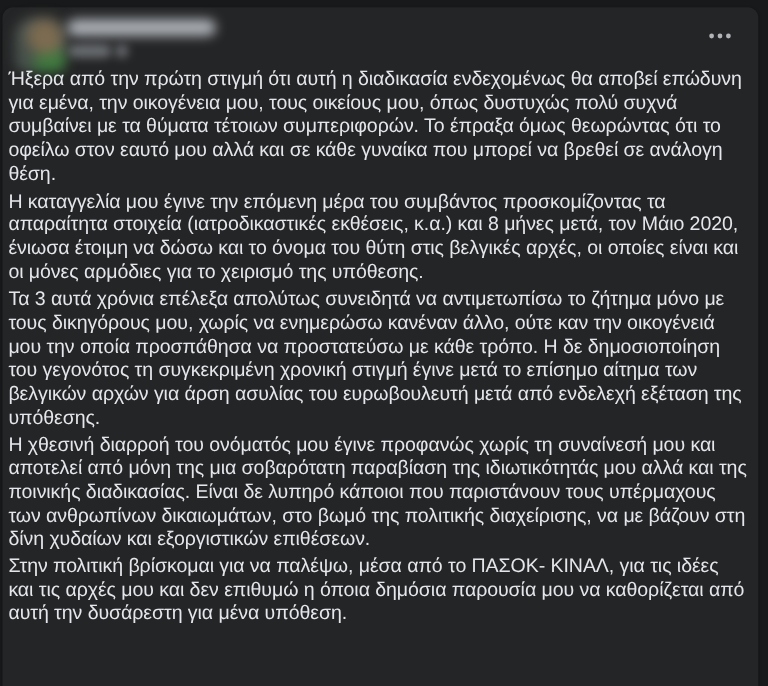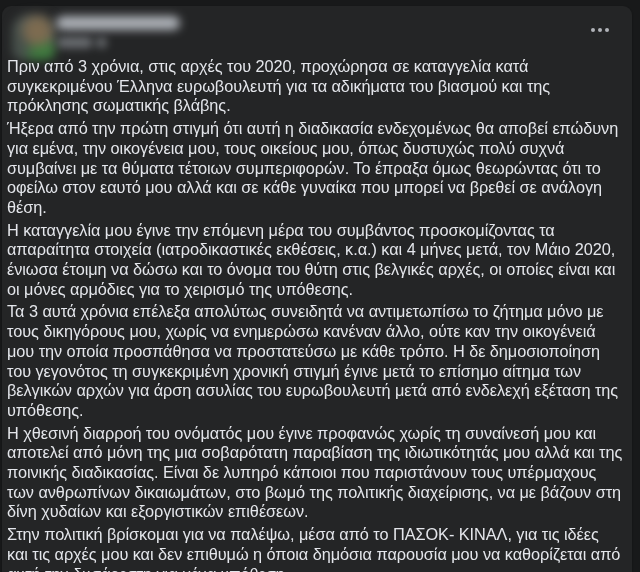--- a/index.html
+++ b/index.html
@@ -120,22 +120,21 @@
 
   <div class="more-btn">
     <span class="dots">
       <i></i>
         <i></i>
         <i></i>
     </span>
   </div>
 
   <div class="post-text">
-    <p>Πριν από 3 χρόνια, στις αρχές του 2020, προχώρησα σε καταγγελία κατά συγκεκριμένου Έλληνα ευρωβουλευτή για τα αδικήματα του βιασμού και της πρόκλησης σωματικής βλάβης.</p>
     <p>Ήξερα από την πρώτη στιγμή ότι αυτή η διαδικασία ενδεχομένως θα αποβεί επώδυνη για εμένα, την οικογένεια μου, τους οικείους μου, όπως δυστυχώς πολύ συχνά συμβαίνει με τα θύματα τέτοιων συμπεριφορών. Το έπραξα όμως θεωρώντας ότι το οφείλω στον εαυτό μου αλλά και σε κάθε γυναίκα που μπορεί να βρεθεί σε ανάλογη θέση.</p>
-    <p>Η καταγγελία μου έγινε την επόμενη μέρα του συμβάντος προσκομίζοντας τα απαραίτητα στοιχεία (ιατροδικαστικές εκθέσεις, κ.α.) και 4 μήνες μετά, τον Μάιο 2020, ένιωσα έτοιμη να δώσω και το όνομα του θύτη στις βελγικές αρχές, οι οποίες είναι και οι μόνες αρμόδιες για το χειρισμό της υπόθεσης.</p>
+    <p>Η καταγγελία μου έγινε την επόμενη μέρα του συμβάντος προσκομίζοντας τα απαραίτητα στοιχεία (ιατροδικαστικές εκθέσεις, κ.α.) και 8 μήνες μετά, τον Μάιο 2020, ένιωσα έτοιμη να δώσω και το όνομα του θύτη στις βελγικές αρχές, οι οποίες είναι και οι μόνες αρμόδιες για το χειρισμό της υπόθεσης.</p>
     <p>Τα 3 αυτά χρόνια επέλεξα απολύτως συνειδητά να αντιμετωπίσω το ζήτημα μόνο με τους δικηγόρους μου, χωρίς να ενημερώσω κανέναν άλλο, ούτε καν την οικογένειά μου την οποία προσπάθησα να προστατεύσω με κάθε τρόπο. Η δε δημοσιοποίηση του γεγονότος τη συγκεκριμένη χρονική στιγμή έγινε μετά το επίσημο αίτημα των βελγικών αρχών για άρση ασυλίας του ευρωβουλευτή μετά από ενδελεχή εξέταση της υπόθεσης.</p>
     <p>Η χθεσινή διαρροή του ονόματός μου έγινε προφανώς χωρίς τη συναίνεσή μου και αποτελεί από μόνη της μια σοβαρότατη παραβίαση της ιδιωτικότητάς μου αλλά και της ποινικής διαδικασίας. Είναι δε λυπηρό κάποιοι που παριστάνουν τους υπέρμαχους των ανθρωπίνων δικαιωμάτων, στο βωμό της πολιτικής διαχείρισης, να με βάζουν στη δίνη χυδαίων και εξοργιστικών επιθέσεων.</p>
     <p>Στην πολιτική βρίσκομαι για να παλέψω, μέσα από το ΠΑΣΟΚ- ΚΙΝΑΛ, για τις ιδέες και τις αρχές μου και δεν επιθυμώ η όποια δημόσια παρουσία μου να καθορίζεται από αυτή την δυσάρεστη για μένα υπόθεση.</p>
 
   </div>
 
 </div>
 
 </body></html>

